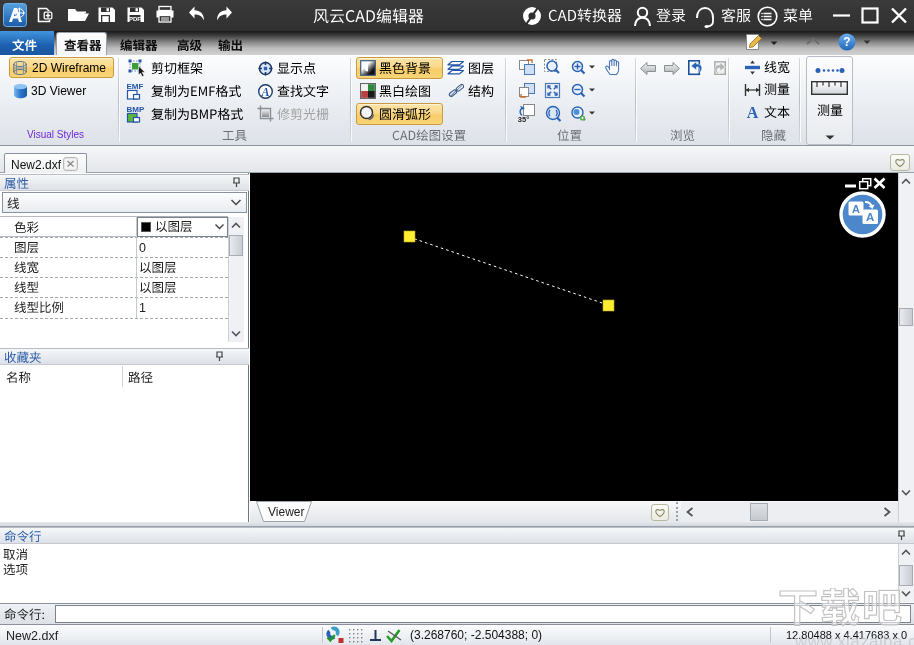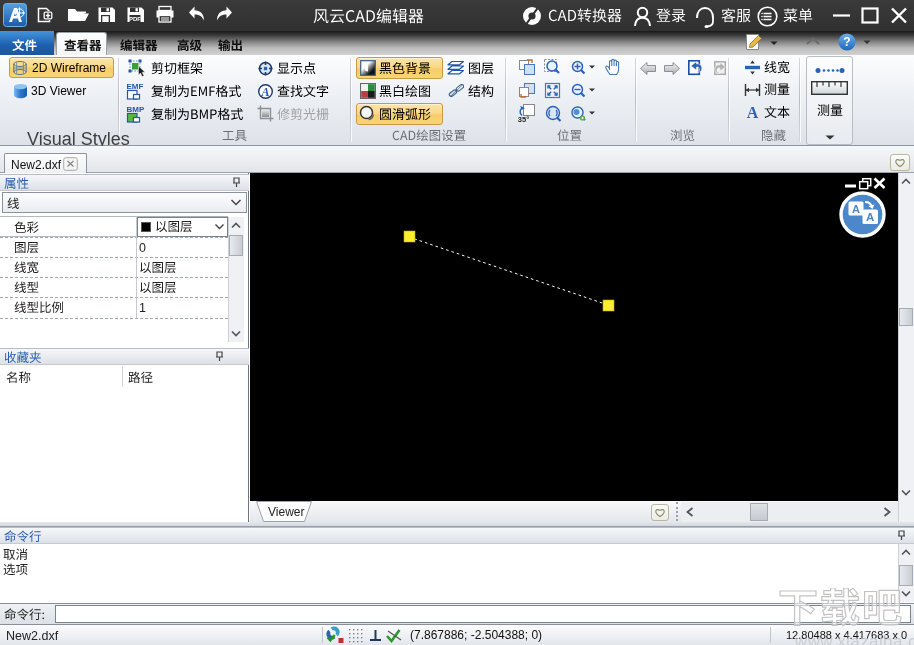--- a/index.html
+++ b/index.html
@@ -138,21 +138,21 @@
 <div class="" style="position:absolute;left:350px;top:58px;width:1px;height:84px;background:linear-gradient(#d5d8dd,#b9bdc4 50%,#d5d8dd)"></div>
 <div class="" style="position:absolute;left:351px;top:58px;width:1px;height:84px;background:rgba(255,255,255,.8)"></div>
 <div class="" style="position:absolute;left:505px;top:58px;width:1px;height:84px;background:linear-gradient(#d5d8dd,#b9bdc4 50%,#d5d8dd)"></div>
 <div class="" style="position:absolute;left:506px;top:58px;width:1px;height:84px;background:rgba(255,255,255,.8)"></div>
 <div class="" style="position:absolute;left:635px;top:58px;width:1px;height:84px;background:linear-gradient(#d5d8dd,#b9bdc4 50%,#d5d8dd)"></div>
 <div class="" style="position:absolute;left:636px;top:58px;width:1px;height:84px;background:rgba(255,255,255,.8)"></div>
 <div class="" style="position:absolute;left:728px;top:58px;width:1px;height:84px;background:linear-gradient(#d5d8dd,#b9bdc4 50%,#d5d8dd)"></div>
 <div class="" style="position:absolute;left:729px;top:58px;width:1px;height:84px;background:rgba(255,255,255,.8)"></div>
 <div class="" style="position:absolute;left:799px;top:58px;width:1px;height:84px;background:linear-gradient(#d5d8dd,#b9bdc4 50%,#d5d8dd)"></div>
 <div class="" style="position:absolute;left:800px;top:58px;width:1px;height:84px;background:rgba(255,255,255,.8)"></div>
-<div style="position:absolute;left:27px;top:129px;font-size:18px;color:#404040;font-weight:400;white-space:nowrap;">Visual Styles</div>
+<div style="position:absolute;left:27px;top:129px;font-size:10px;color:#6d28d9;font-weight:400;white-space:nowrap;">Visual Styles</div>
 <svg style="position:absolute;left:222px;top:127px" width="27" height="17" viewBox="0 -13 27 17">
     <path fill="#6b6f76" d="M0.7 -0.9V0H11.9V-0.9H6.7V-8.1H11.2V-9.1H1.3V-8.1H5.7V-0.9Z M20.1 -1.1C21.5 -0.4 22.9 0.4 23.8 1L24.5 0.3C23.6 -0.3 22.1 -1.1 20.7 -1.7ZM16.6 -1.7C15.8 -1 14.3 -0.2 13 0.3C13.2 0.5 13.5 0.8 13.7 1C14.9 0.5 16.5 -0.3 17.5 -1.1ZM15.2 -9.9V-2.6H13.2V-1.8H24.4V-2.6H22.5V-9.9ZM16.1 -2.6V-3.8H21.6V-2.6ZM16.1 -7.3H21.6V-6.3H16.1ZM16.1 -8.1V-9.1H21.6V-8.1ZM16.1 -5.6H21.6V-4.5H16.1Z"></path>
   </svg>
 <svg style="position:absolute;left:392px;top:127px" width="77" height="17" viewBox="0 -13 77 17">
     <path fill="#6b6f76" d="M4.7 0.2C5.9 0.2 6.8 -0.3 7.5 -1.2L6.9 -1.9C6.3 -1.2 5.6 -0.9 4.8 -0.9C3 -0.9 1.9 -2.3 1.9 -4.6C1.9 -6.9 3.1 -8.3 4.8 -8.3C5.6 -8.3 6.2 -8 6.7 -7.5L7.3 -8.2C6.8 -8.8 5.9 -9.3 4.8 -9.3C2.5 -9.3 0.7 -7.5 0.7 -4.6C0.7 -1.6 2.4 0.2 4.7 0.2Z M8 0H9.2L10.1 -2.8H13.4L14.3 0H15.5L12.4 -9.2H11.1ZM10.4 -3.7 10.8 -5.1C11.1 -6.2 11.4 -7.2 11.7 -8.2H11.8C12.1 -7.2 12.4 -6.2 12.7 -5.1L13.1 -3.7Z M16.8 0H19.2C21.9 0 23.4 -1.7 23.4 -4.6C23.4 -7.5 21.9 -9.2 19.1 -9.2H16.8ZM18 -1V-8.2H19C21.2 -8.2 22.2 -6.9 22.2 -4.6C22.2 -2.3 21.2 -1 19 -1Z M24.7 -0.7 24.9 0.2C25.9 -0.2 27.3 -0.7 28.7 -1.2L28.5 -2C27.1 -1.5 25.6 -1 24.7 -0.7ZM30.2 -6.3V-5.5H34.5V-6.3ZM24.9 -5.3C25.1 -5.4 25.3 -5.4 26.6 -5.6C26.2 -4.9 25.7 -4.2 25.5 -4C25.2 -3.5 24.9 -3.2 24.7 -3.2C24.8 -2.9 24.9 -2.5 25 -2.3C25.2 -2.4 25.6 -2.6 28.5 -3.3C28.5 -3.5 28.5 -3.9 28.5 -4.1L26.3 -3.6C27.2 -4.7 28 -6.1 28.7 -7.4L27.9 -7.9C27.6 -7.4 27.4 -6.9 27.1 -6.4L25.8 -6.3C26.5 -7.4 27.2 -8.8 27.7 -10.2L26.8 -10.5C26.3 -9 25.5 -7.4 25.2 -7C25 -6.5 24.8 -6.2 24.6 -6.2C24.7 -5.9 24.8 -5.5 24.9 -5.3ZM29.1 0.7C29.4 0.6 29.9 0.5 34.5 0C34.7 0.4 34.9 0.7 35 1L35.8 0.6C35.5 -0.2 34.6 -1.5 33.9 -2.4L33.1 -2.1C33.5 -1.7 33.8 -1.2 34.1 -0.7L30.5 -0.4C31 -1.2 31.8 -2.5 32.2 -3.3H35.7V-4.2H29.1V-3.3H31.2C30.8 -2.5 29.8 -0.9 29.5 -0.5C29.3 -0.3 29 -0.2 28.8 -0.2C28.9 0 29 0.5 29.1 0.7ZM32.1 -10.5C31.4 -8.8 30.1 -7.3 28.6 -6.4C28.7 -6.1 29 -5.7 29.1 -5.5C30.3 -6.3 31.4 -7.6 32.3 -9C33.2 -7.8 34.5 -6.5 35.6 -5.7C35.7 -5.9 35.9 -6.3 36.1 -6.5C34.9 -7.3 33.5 -8.6 32.7 -9.8L33 -10.3Z M41.4 -3.5C42.4 -3.3 43.6 -2.8 44.3 -2.5L44.7 -3.1C44 -3.5 42.8 -3.9 41.8 -4.1ZM40.1 -1.9C41.8 -1.7 44 -1.2 45.2 -0.8L45.6 -1.5C44.4 -1.9 42.2 -2.4 40.5 -2.5ZM37.7 -10V1H38.6V0.5H47.2V1H48.1V-10ZM38.6 -0.4V-9.1H47.2V-0.4ZM41.8 -8.8C41.2 -7.8 40.1 -6.9 39.1 -6.2C39.3 -6.1 39.6 -5.8 39.7 -5.7C40.1 -5.9 40.5 -6.2 40.9 -6.5C41.3 -6.1 41.7 -5.8 42.2 -5.4C41.2 -4.9 40 -4.5 38.8 -4.3C39 -4.2 39.2 -3.8 39.3 -3.6C40.5 -3.9 41.8 -4.3 43 -5C44.1 -4.4 45.2 -4 46.4 -3.7C46.5 -3.9 46.8 -4.2 47 -4.4C45.9 -4.6 44.8 -5 43.8 -5.4C44.7 -6 45.5 -6.7 46 -7.6L45.5 -7.9L45.4 -7.9H42.1C42.3 -8.1 42.5 -8.3 42.6 -8.6ZM41.4 -7 41.5 -7.1H44.7C44.3 -6.6 43.7 -6.2 43 -5.8C42.4 -6.2 41.8 -6.6 41.4 -7Z M50.7 -9.7C51.4 -9.1 52.2 -8.3 52.6 -7.7L53.2 -8.4C52.8 -8.9 52 -9.7 51.3 -10.3ZM49.7 -6.6V-5.7H51.5V-1.2C51.5 -0.6 51.1 -0.2 50.8 -0.1C51 0.1 51.3 0.5 51.4 0.8C51.5 0.5 51.9 0.2 54.1 -1.4C54 -1.6 53.8 -1.9 53.8 -2.2L52.4 -1.2V-6.6ZM55.3 -10.1V-8.7C55.3 -7.7 55 -6.7 53.4 -6C53.6 -5.8 53.9 -5.4 54 -5.2C55.8 -6.1 56.2 -7.5 56.2 -8.6V-9.2H58.4V-7.2C58.4 -6.2 58.6 -5.9 59.5 -5.9C59.6 -5.9 60.2 -5.9 60.4 -5.9C60.6 -5.9 60.9 -5.9 61.1 -5.9C61 -6.1 61 -6.5 61 -6.7C60.8 -6.7 60.6 -6.7 60.4 -6.7C60.2 -6.7 59.7 -6.7 59.5 -6.7C59.3 -6.7 59.3 -6.8 59.3 -7.2V-10.1ZM59.2 -4.1C58.8 -3.1 58.1 -2.3 57.3 -1.6C56.4 -2.3 55.8 -3.1 55.3 -4.1ZM54 -5V-4.1H54.6L54.4 -4C54.9 -2.9 55.7 -1.9 56.5 -1.1C55.6 -0.5 54.5 -0.1 53.4 0.2C53.6 0.4 53.8 0.8 53.9 1C55.1 0.7 56.2 0.2 57.3 -0.5C58.2 0.2 59.3 0.7 60.6 1C60.8 0.8 61 0.4 61.2 0.2C60 -0.1 58.9 -0.5 58 -1.1C59.1 -2 59.9 -3.2 60.4 -4.8L59.9 -5L59.7 -5Z M69.8 -9.3H71.9V-8.2H69.8ZM66.9 -9.3H69V-8.2H66.9ZM64 -9.3H66V-8.2H64ZM64 -5.3V-0.1H62.4V0.6H73.5V-0.1H71.8V-5.3H67.9L68 -6.1H73.2V-6.8H68.2L68.3 -7.5H72.9V-10H63.1V-7.5H67.3L67.2 -6.8H62.5V-6.1H67.1L67 -5.3ZM65 -0.1V-0.9H70.8V-0.1ZM65 -3.4H70.8V-2.7H65ZM65 -4V-4.7H70.8V-4ZM65 -2.1H70.8V-1.4H65Z"></path>
   </svg>
 <svg style="position:absolute;left:557px;top:127px" width="27" height="17" viewBox="0 -13 27 17">
     <path fill="#6b6f76" d="M4.6 -8.2V-7.3H11.4V-8.2ZM5.4 -6.4C5.8 -4.6 6.2 -2.3 6.3 -1L7.2 -1.3C7.1 -2.6 6.7 -4.8 6.3 -6.6ZM7.1 -10.4C7.4 -9.7 7.6 -8.9 7.7 -8.4L8.7 -8.6C8.5 -9.2 8.2 -10 8 -10.6ZM4.1 -0.4V0.5H11.9V-0.4H9.3C9.8 -2.1 10.3 -4.6 10.7 -6.5L9.7 -6.7C9.5 -4.8 9 -2.1 8.5 -0.4ZM3.6 -10.5C2.9 -8.6 1.7 -6.7 0.5 -5.5C0.6 -5.2 0.9 -4.8 1 -4.5C1.4 -5 1.9 -5.5 2.2 -6.1V1H3.2V-7.5C3.7 -8.4 4.1 -9.3 4.5 -10.2Z M20.6 -9.3H22.8V-8.2H20.6ZM17.7 -9.3H19.8V-8.2H17.7ZM14.9 -9.3H16.9V-8.2H14.9ZM14.9 -5.3V-0.1H13.2V0.6H24.3V-0.1H22.6V-5.3H18.7L18.9 -6.1H24V-6.8H19L19.1 -7.5H23.7V-10H14V-7.5H18.2L18.1 -6.8H13.3V-6.1H17.9L17.8 -5.3ZM15.8 -0.1V-0.9H21.7V-0.1ZM15.8 -3.4H21.7V-2.7H15.8ZM15.8 -4V-4.7H21.7V-4ZM15.8 -2.1H21.7V-1.4H15.8Z"></path>
   </svg>
 <svg style="position:absolute;left:670px;top:127px" width="27" height="17" viewBox="0 -13 27 17">
@@ -604,18 +604,18 @@
     <rect x="9" y="13" width="1.4" height="1.4" fill="#808080"></rect>
     <rect x="13" y="13" width="1.4" height="1.4" fill="#808080"></rect>
   </svg>
 <svg style="position:absolute;left:369px;top:629px;" width="13" height="14" viewBox="0 0 13 14">
     <path d="M6.5 1 V11 M1 11 H12" stroke="#203860" stroke-width="2"></path>
   </svg>
 <svg style="position:absolute;left:386px;top:628px;" width="17" height="15" viewBox="0 0 17 15">
     <path d="M1 8 l4.5 5 l8 -11" fill="none" stroke="#2a9a2a" stroke-width="2.6"></path>
 <path d="M2 3 L15 12" stroke="#555" stroke-width="1.2"></path>
   </svg>
-<div style="position:absolute;left:410px;top:628px;font-size:12px;color:#111;font-weight:400;white-space:nowrap;">(7.867886; -2.504388; 0)</div>
+<div style="position:absolute;left:410px;top:628px;font-size:12px;color:#111;font-weight:400;white-space:nowrap;">(3.268760; -2.504388; 0)</div>
 <div class="" style="position:absolute;left:770px;top:627px;width:1px;height:16px;background:#c3c7cd"></div>
 <div style="position:absolute;left:786px;top:629px;font-size:11px;color:#111;font-weight:400;white-space:nowrap;">12.80488 x 4.417683 x 0</div>
 <svg style="position:absolute;left:778px;top:588px" width="132" height="46" viewBox="0 -34 132 46">
     <path d="M2.1 -31V-26.2H16.6V3.5H21.8V-15.6C25.8 -13.3 30.4 -10.4 32.7 -8.3L36.3 -12.7C33.2 -15.2 27 -18.7 22.6 -20.8L21.8 -19.8V-26.2H38V-31Z M71.4 -31.4C73.1 -29.7 75.1 -27.3 75.9 -25.7L79.6 -28.1C78.7 -29.7 76.6 -32 74.9 -33.6ZM44.2 -4.4 44.6 -0.1 54.3 -1V3.4H58.7V-1.4L64.9 -2L65 -5.8L58.7 -5.4V-7.6H64.3L64.3 -11.6H58.7V-13.9H54.3V-11.6H50.5C51.2 -12.6 51.9 -13.6 52.6 -14.8H64.8V-18.5H54.6L55.7 -20.8L52.7 -21.6H66C66.4 -15.4 67 -9.8 68.2 -5.6C66.4 -3.1 64.3 -1.1 62 0.6C63.1 1.4 64.5 2.8 65.2 3.9C67 2.5 68.6 0.9 70 -0.8C71.4 1.7 73.2 3.2 75.5 3.2C78.8 3.2 80.2 1.6 80.9 -4.7C79.8 -5.1 78.2 -6.2 77.3 -7.2C77.1 -3 76.7 -1.4 75.9 -1.4C74.8 -1.4 73.9 -2.7 73.1 -5C75.6 -9 77.6 -13.6 79 -18.6L74.8 -19.8C74 -16.8 72.9 -13.9 71.6 -11.2C71.2 -14.2 70.8 -17.8 70.6 -21.6H80.3V-25.3H70.4C70.4 -28.1 70.4 -31 70.4 -33.9H65.7C65.7 -31 65.7 -28.1 65.8 -25.3H57.1V-27.6H63.7V-31.3H57.1V-34H52.6V-31.3H45.8V-27.6H52.6V-25.3H43.8V-21.6H50.8C50.5 -20.5 50.1 -19.5 49.7 -18.5H44.4V-14.8H47.8C47.4 -14 47 -13.5 46.8 -13.2C46.1 -12.1 45.5 -11.4 44.7 -11.2C45.3 -10 46 -7.9 46.2 -7C46.6 -7.4 48 -7.6 49.5 -7.6H54.3V-5Z M86.6 -30.5V-3.4H91V-6.9H98.6V-30.5ZM91 -26.1H94.2V-11.3H91ZM105.8 -27.2H109V-16.2H105.8ZM101.1 -31.6V-4.3C101.1 1.5 102.8 3 108 3C109.3 3 115.1 3 116.4 3C121.1 3 122.5 1 123.1 -4.7C121.8 -5 119.9 -5.7 118.8 -6.5C118.5 -2.4 118.1 -1.5 116 -1.5C114.8 -1.5 109.6 -1.5 108.5 -1.5C106.2 -1.5 105.8 -1.8 105.8 -4.3V-11.8H116.8V-9.4H121.4V-31.6ZM116.8 -16.2H113.4V-27.2H116.8Z" fill="#ffffff" fill-opacity="0.55" stroke="#c2c2c2" stroke-width="1.2"></path>
   </svg>
 <div style="position:absolute;left:795px;top:632px;font-size:17px;color:#c6cacf;font-weight:400;white-space:nowrap;opacity:.85;letter-spacing:0.4px">www.xiazaiba.com</div>
 </body></html>

